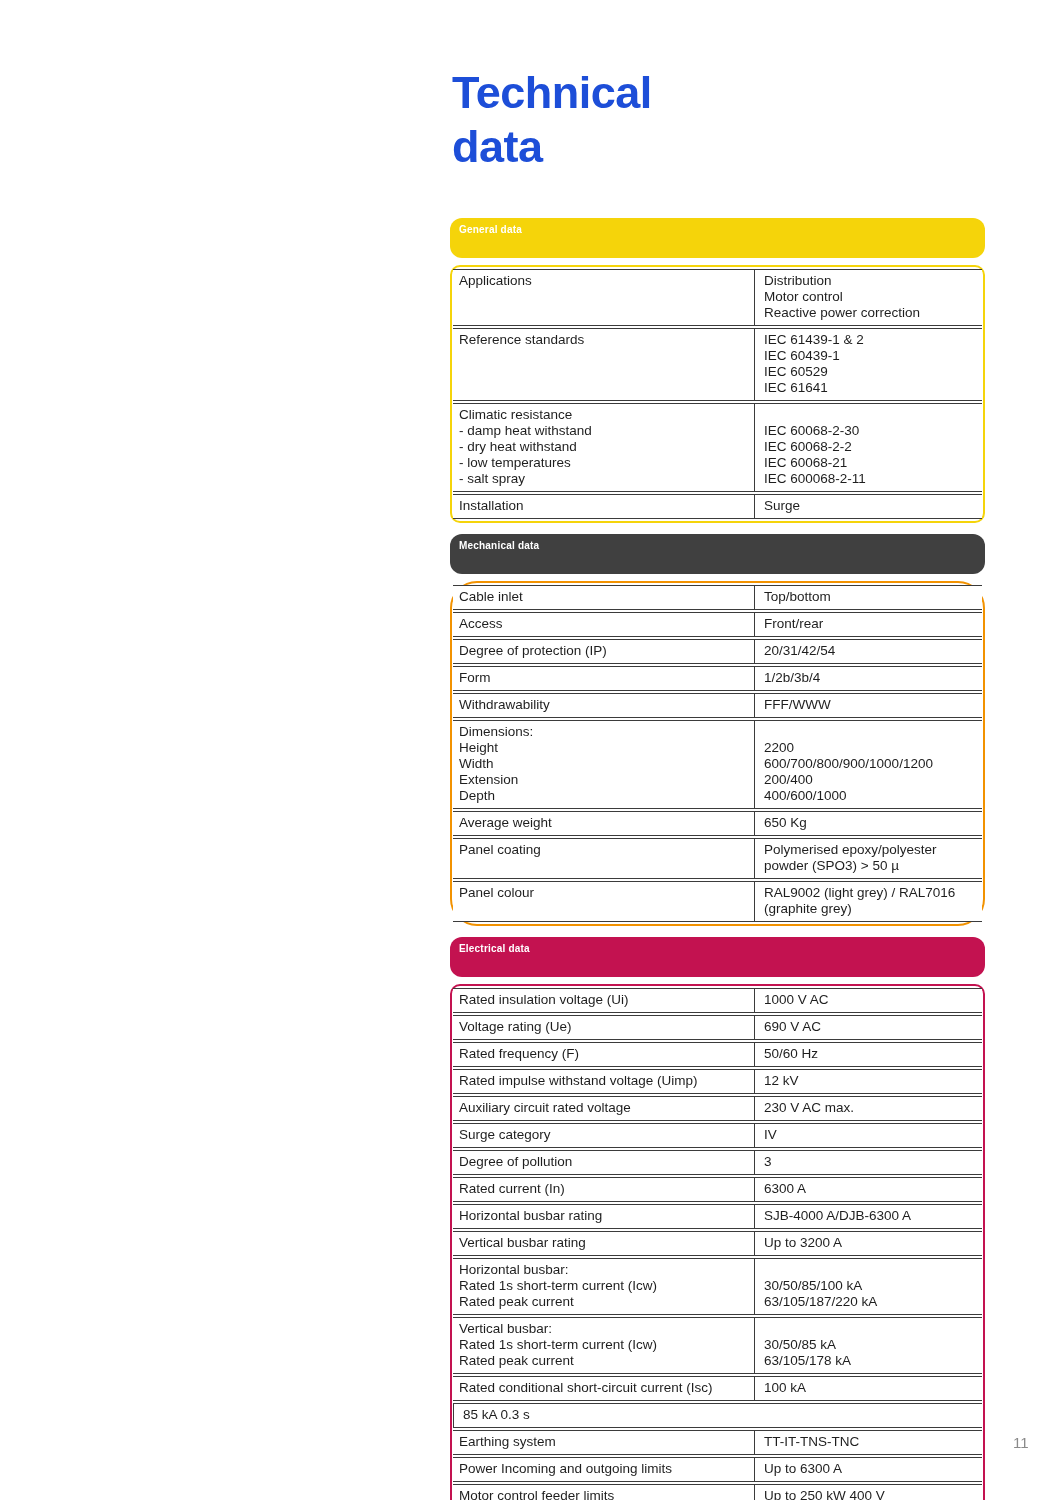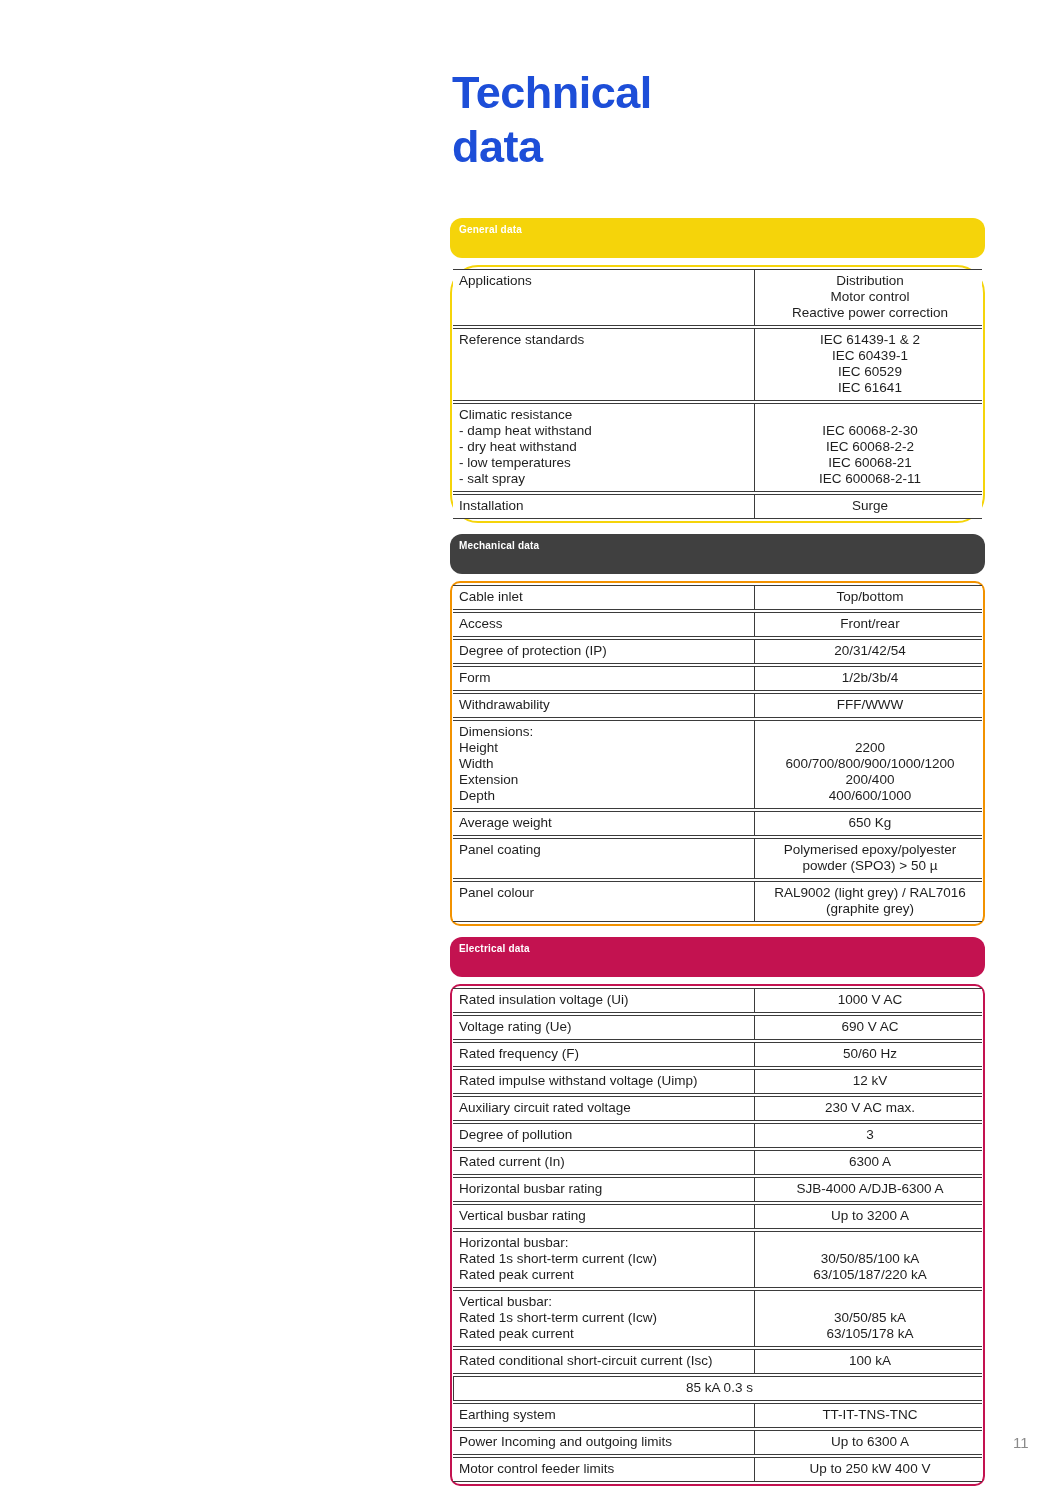--- a/index.html
+++ b/index.html
@@ -55,37 +55,37 @@
     background: #ffffff;
   }
   .cell {
     font-size: 13.5px;
     line-height: 16px;
     color: #1e1e1e;
     padding: 3px 6px 4px 6px;
     white-space: pre-line;
   }
   .cell.label { width: 301px; flex: 0 0 auto; }
-  .cell.value { flex: 1 1 auto; border-left: 1px solid #3b3b3b; padding-left: 9px; text-align: center; }
+  .cell.value { flex: 1 1 auto; border-left: 1px solid #3b3b3b; padding-left: 9px; }
   .page-number {
     position: absolute;
     left: 1013px; top: 1434px;
     font-size: 15px;
     color: #8a8a8a;
   }
 </style>
 </head>
 <body>
 
 <div class="content">
   <h1 class="title">Technical
 data</h1>
   <div class="sections">
       <div class="section-bar" style="background: rgb(245, 212, 10);">General data</div>
-      <div class="data-table" style="border-color: rgb(245, 212, 10); border-radius: 28px;">
+      <div class="data-table" style="border-color: rgb(245, 212, 10);">
         <div class="row">
           <div class="cell label">Applications</div>
           <div class="cell value">Distribution
 Motor control
 Reactive power correction</div>
         </div>
         <div class="row">
           <div class="cell label">Reference standards</div>
           <div class="cell value">IEC 61439-1 &amp; 2
 IEC 60439-1
@@ -103,21 +103,21 @@
 IEC 60068-2-2
 IEC 60068-21
 IEC 600068-2-11</div>
         </div>
         <div class="row">
           <div class="cell label">Installation</div>
           <div class="cell value">Surge</div>
         </div>
       </div>
       <div class="section-bar" style="background: #404040;">Mechanical data</div>
-      <div class="data-table" style="border-color: rgb(242, 146, 0);">
+      <div class="data-table" style="border-color: rgb(242, 146, 0); border-radius: 27px;">
         <div class="row">
           <div class="cell label">Cable inlet</div>
           <div class="cell value">Top/bottom</div>
         </div>
         <div class="row">
           <div class="cell label">Access</div>
           <div class="cell value">Front/rear</div>
         </div>
         <div class="row">
           <div class="cell label">Degree of protection (IP)</div>
@@ -172,20 +172,24 @@
           <div class="cell label">Rated frequency (F)</div>
           <div class="cell value">50/60 Hz</div>
         </div>
         <div class="row">
           <div class="cell label">Rated impulse withstand voltage (Uimp)</div>
           <div class="cell value">12 kV</div>
         </div>
         <div class="row">
           <div class="cell label">Auxiliary circuit rated voltage</div>
           <div class="cell value">230 V AC max.</div>
+        </div>
+        <div class="row">
+          <div class="cell label">Surge category</div>
+          <div class="cell value">IV</div>
         </div>
         <div class="row">
           <div class="cell label">Degree of pollution</div>
           <div class="cell value">3</div>
         </div>
         <div class="row">
           <div class="cell label">Rated current (In)</div>
           <div class="cell value">6300 A</div>
         </div>
         <div class="row">

